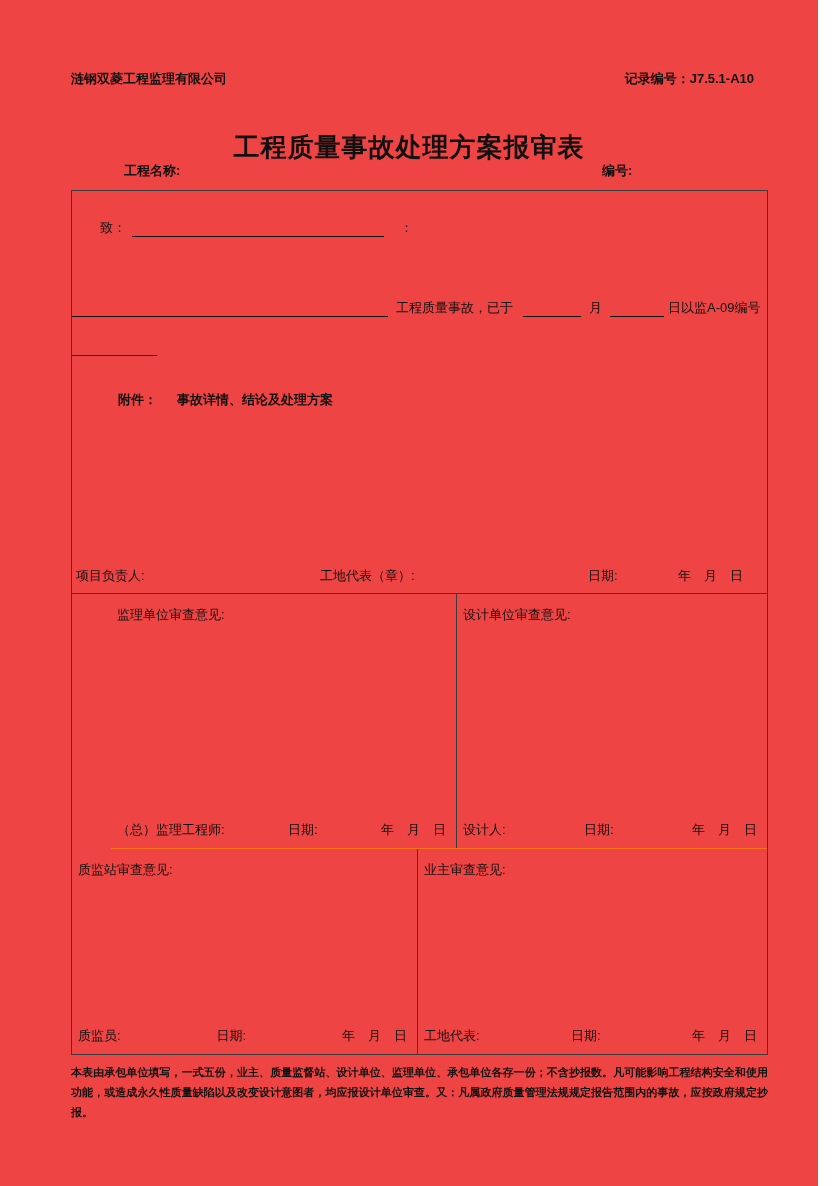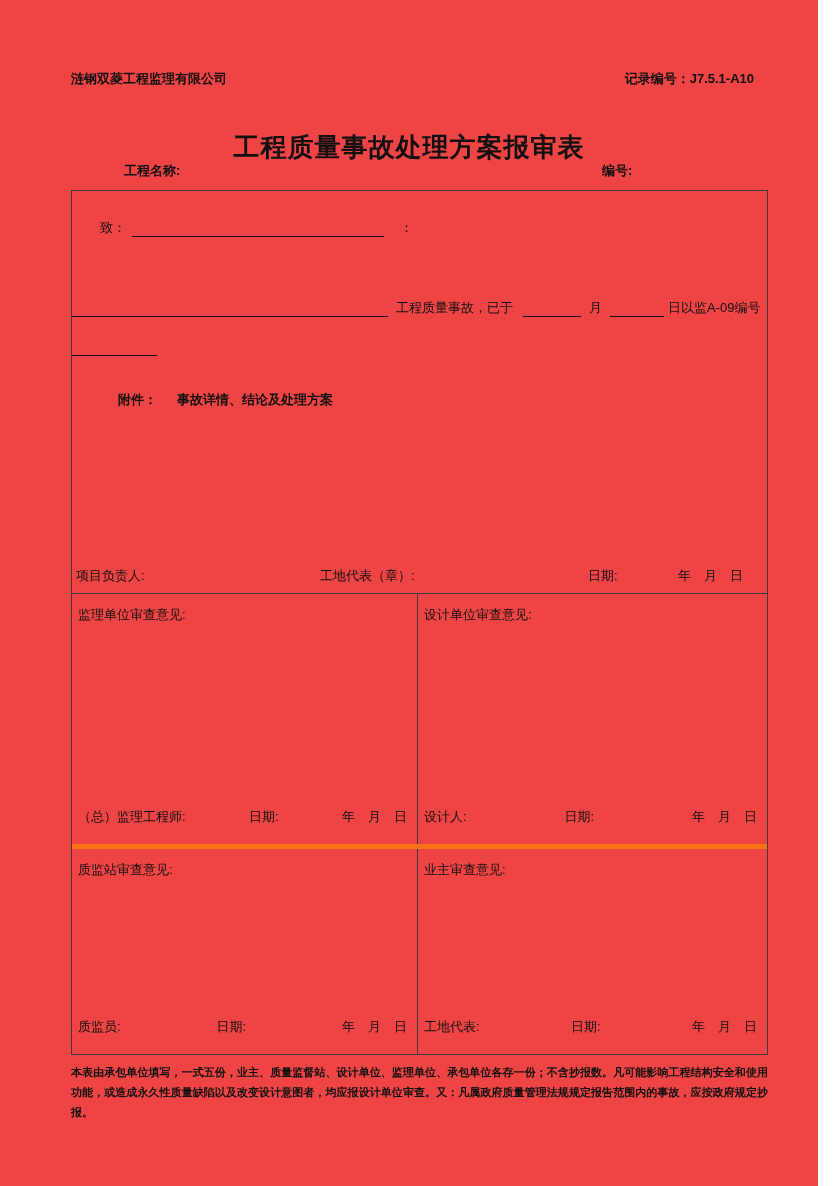--- a/index.html
+++ b/index.html
@@ -45,27 +45,27 @@
   .l4 .ul-form { width:85px; margin-right:5px; }
   .l5 { top:200px; left:46px; font-weight:bold; }
   .l5 .att-text { margin-left:20px; }
   .top-sign { position:absolute; bottom:9px; left:4px; right:20px; height:17px; }
   .top-sign .s1 { position:absolute; left:0; }
   .top-sign .s2 { position:absolute; left:244px; }
   .top-sign .s3 { position:absolute; left:512px; }
   .top-sign .s4 { position:absolute; right:4px; }
   
   .sec-cols { display:flex; }
-  .sec-2 { height:255px; border-bottom:5px solid #f97316; }
+  .sec-2 { height:255px; border-bottom:1px solid #f97316;margin-left:39px; }
   .sec-3 { flex:1; }
   .cell { position:relative; }
   .cell-l { width:346px; border-right:1px solid #3c3c3c; }
   .cell-r { flex:1; }
   .cell-title { position:absolute; top:12px; left:6px; }
-  .cell-sign { position:absolute; bottom:18px; left:6px; right:10px;
+  .cell-sign { position:absolute; bottom:9px; left:6px; right:10px;
                display:flex; justify-content:space-between; white-space:nowrap;text-align:center; }
   
   .footnote { position:absolute; left:71px; top:1062px; width:697px;
               font-size:11px; font-weight:bold; line-height:20px;
               text-align:justify; text-justify:inter-ideograph; }
 </style>
 </head>
 <body>
 
 <div class="page">

